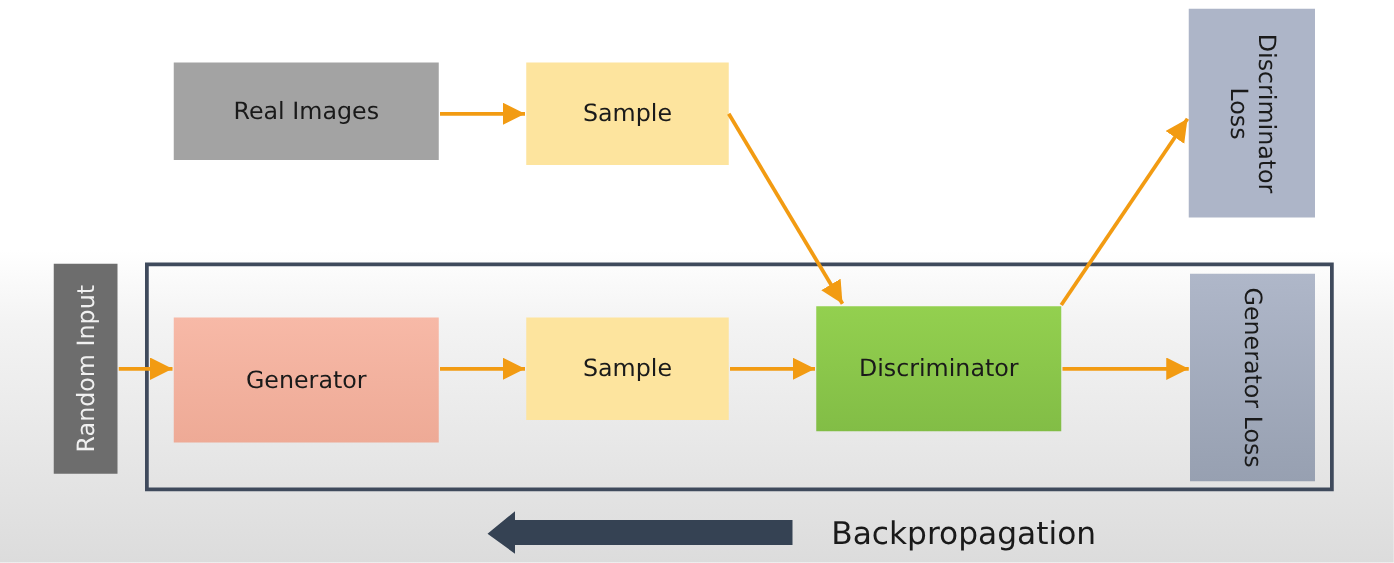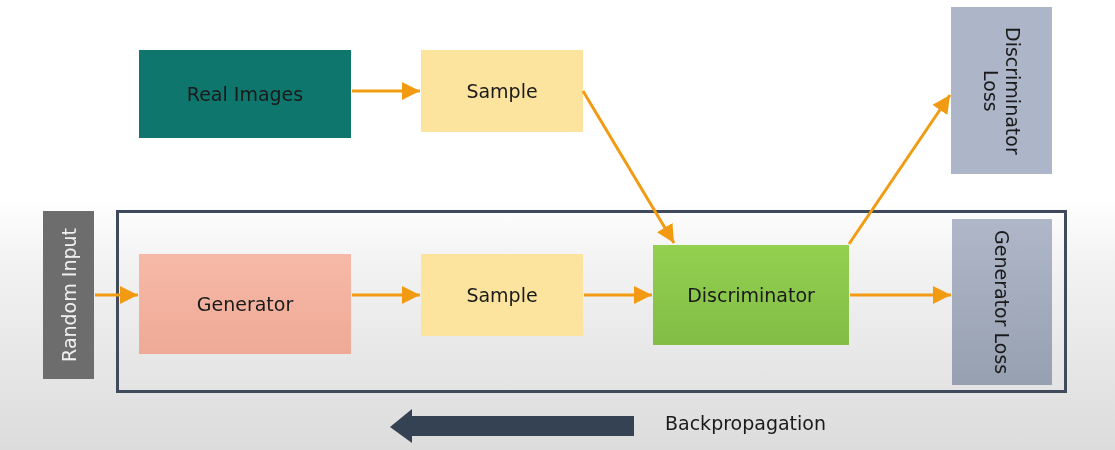--- a/index.html
+++ b/index.html
@@ -6,28 +6,28 @@
   body{width:1115px;height:450px;position:relative;overflow:hidden;
     font-family:"DejaVu Sans","Liberation Sans",sans-serif;
     background:linear-gradient(to bottom,#ffffff 0px,#ffffff 200px,#f3f3f3 260px,#dcdcdc 450px);}
   .box{position:absolute;display:flex;align-items:center;justify-content:center;
     font-size:19px;color:#1a1a1a;box-sizing:border-box;}
   .vert{writing-mode:vertical-rl;}
   .vert-up{writing-mode:vertical-rl;transform:rotate(180deg);}
   #frame{position:absolute;left:116px;top:210px;width:951px;height:183px;
     border:3px solid #3f4a5c;box-sizing:border-box;}
   svg.arrows{position:absolute;left:0;top:0;}
-  .bp-label{position:absolute;left:665px;top:412px;font-size:19px;color:#1a1a1a;}
+  .bp-label{position:absolute;left:665px;top:412px;font-size:25px;color:#1a1a1a;}
 </style>
 </head>
 <body>
 
 <div id="frame"></div>
 
-<div class="box" style="left:139px;top:50px;width:212px;height:88px;background:#0f766e;">
+<div class="box" style="left:139px;top:50px;width:212px;height:78px;background:#a3a3a3;">
   <span>Real Images</span>
 </div>
 
 <div class="box" style="left:421px;top:50px;width:162px;height:82px;background:#fde49e;">
   <span>Sample</span>
 </div>
 
 <div class="box vert" style="left:951px;top:7px;width:101px;height:167px;background:#adb5c8;flex-direction:row;">
   <span style="display:flex;flex-direction:column;align-items:center;line-height:1.2;">
     <span>Discriminator</span>

